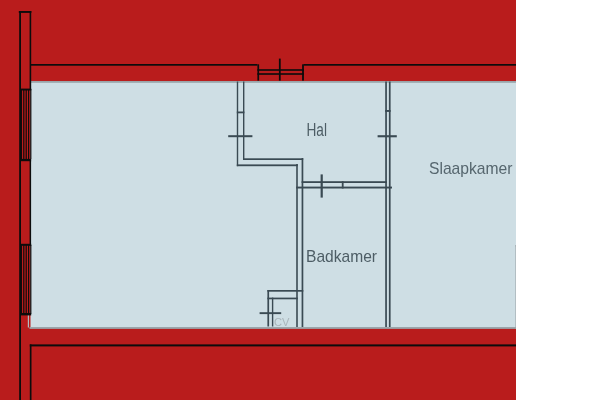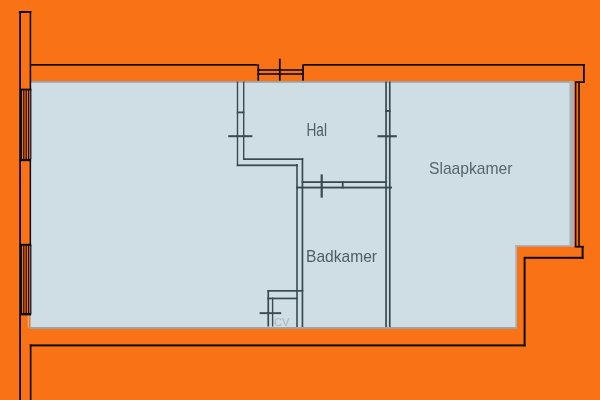--- a/index.html
+++ b/index.html
@@ -1,16 +1,16 @@
 <!DOCTYPE html>
 <html><head>
 <meta charset="utf-8">
 <style>
   html,body{margin:0;padding:0;background:#ffffff;}
-  .page{position:relative;width:600px;height:400px;background:#f97316;overflow:hidden;
+  .page{position:relative;width:516px;height:400px;background:#b91c1c;overflow:hidden;
         font-family:"Liberation Sans", sans-serif;}
 </style>
 </head>
 <body>
 <div class="page">
 <svg width="600" height="400" viewBox="0 0 600 400" style="filter:blur(0.32px)">
 
   <polygon points="30.5,81.8 573.4,81.8 573.4,246 516.8,246 516.8,328 30.5,328" fill="#cedee4"></polygon>
   <g fill="#9aa5aa">
 

